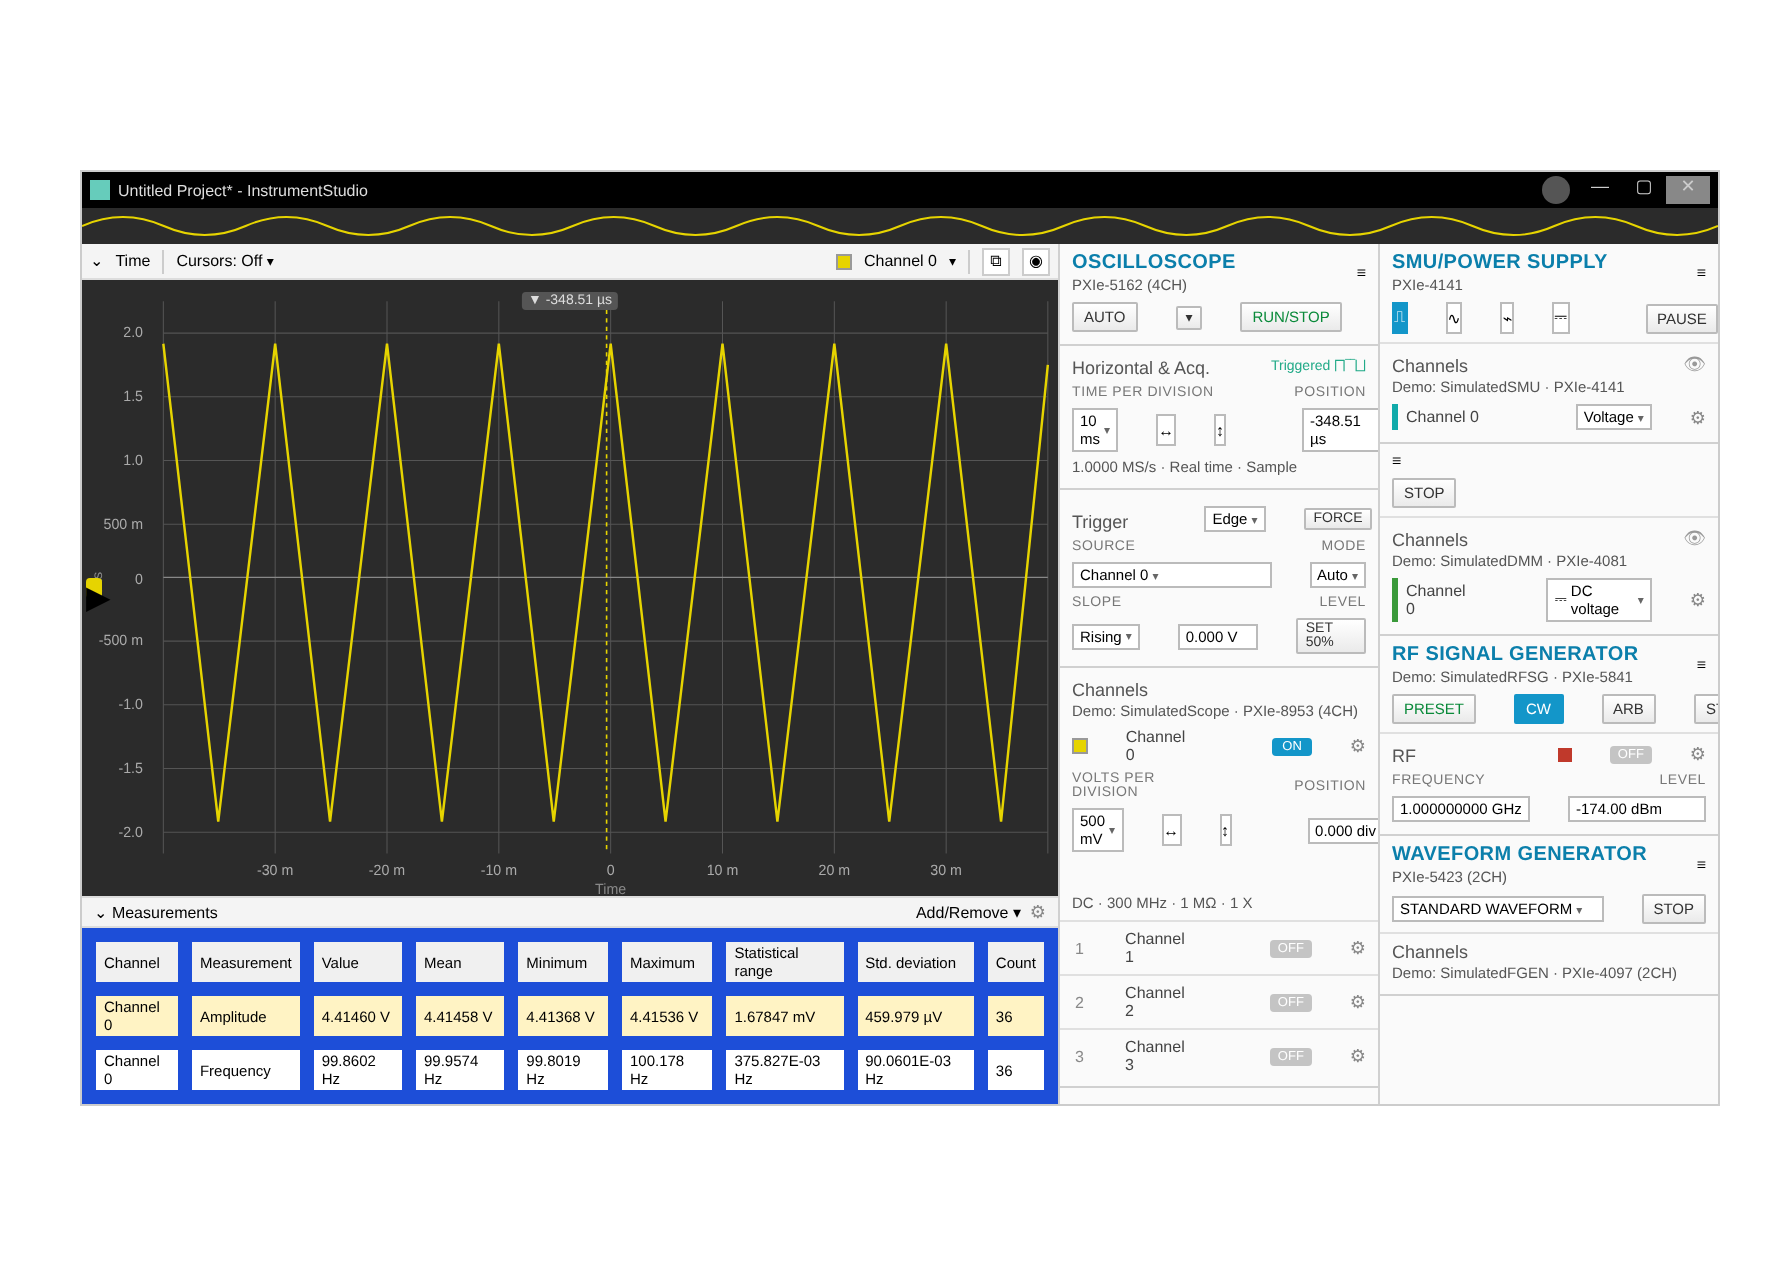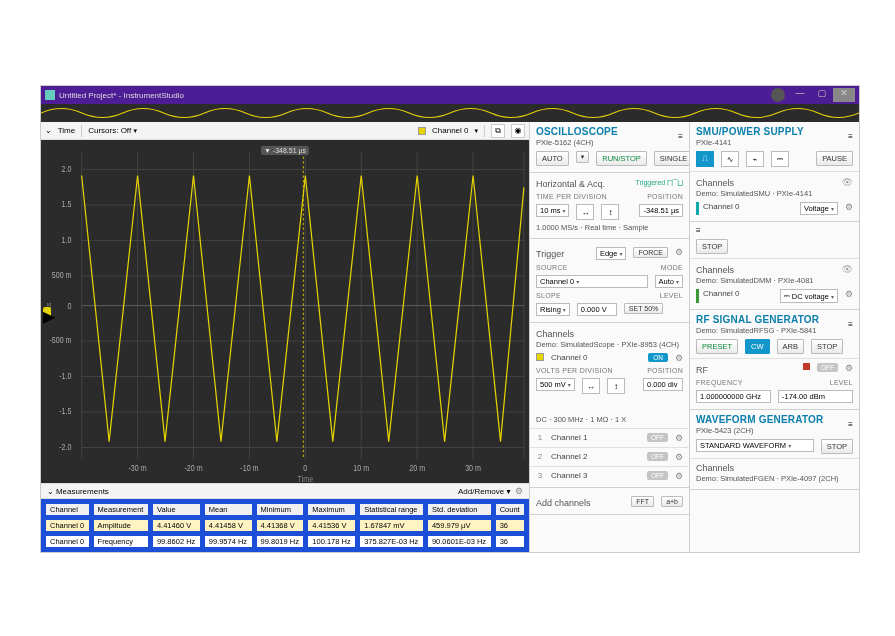--- a/index.html
+++ b/index.html
@@ -1,20 +1,20 @@
 <!DOCTYPE html>
 <html><head>
 <meta charset="utf-8">
 <style>
   * { box-sizing: border-box; margin: 0; padding: 0; font-family: "Segoe UI", Arial, sans-serif; }
   body { width: 895px; height: 636px; background: #fff; overflow: hidden; }
   .frame { position: absolute; top: 85px; left: 40px; width: 820px; height: 468px; background: #fff; border: 1px solid #ccc; display: flex; flex-direction: column; }
 
   
-  .titlebar { height: 18px; background: #4c1d95; color: #ddd; display: flex; align-items: center; font-size: 8px; padding: 0 4px; }
+  .titlebar { height: 18px; background: #000000; color: #ddd; display: flex; align-items: center; font-size: 8px; padding: 0 4px; }
   .titlebar .icon { width: 10px; height: 10px; background: #6cb; margin-right: 4px; }
   .titlebar .spacer { flex: 1; }
   .titlebar .winbtn { width: 22px; height: 14px; text-align: center; color: #ccc; font-size: 9px; }
   .titlebar .winbtn.close { background: #888; }
   .titlebar .bubble { width: 14px; height: 14px; border-radius: 50%; background: #555; margin-right: 4px; }
 
   
   .ministrip { height: 18px; background: #2b2b2b; position: relative; overflow: hidden; }
   .ministrip svg { width: 100%; height: 100%; }
 
@@ -37,29 +37,29 @@
   .scope-area { flex: 1; background: #2b2b2b; position: relative; min-height: 0; }
   .scope-area svg { width: 100%; height: 100%; }
   .cursor-label { position: absolute; top: 6px; left: 50%; transform: translateX(-50%); background: #555; color: #ddd; font-size: 7px; padding: 1px 3px; border-radius: 2px; }
   .y-marker { position: absolute; left: 2px; top: 50%; transform: translateY(-50%); width: 8px; height: 10px; background: #e6d400; border-radius: 2px; }
 
   
   .meas-header { height: 16px; background: #f4f4f4; border-top: 1px solid #ddd; border-bottom: 1px solid #ddd; display: flex; align-items: center; font-size: 8px; padding: 0 6px; }
   .meas-header .spacer { flex: 1; }
   .meas-table { font-size: 7.5px; }
   .meas-table table { width: 100%; border-collapse: collapse; }
-  .meas-table th, .meas-table td { border: 5px solid #1d4ed8; padding: 1px 4px; text-align: left; background: #fff; }
+  .meas-table th, .meas-table td { border: 7px solid #1d4ed8; padding: 1px 4px; text-align: left; background: #fff; }
   .meas-table th { background: #f0f0f0; font-weight: normal; }
   .meas-table tr.sel td { background: #fff3c4; }
 
   
   .panel-section { border-bottom: 1px solid #d0d0d0; padding: 4px 6px 6px; }
   .panel-title { color: #0b7fab; font-size: 10px; font-weight: 600; letter-spacing: .2px; display: flex; align-items: center; }
   .panel-sub { color: #555; font-size: 7.5px; margin-top: 1px; }
-  .panel-row { display: flex; align-items: flex-start; gap: 7px; margin-top: 4px; }
+  .panel-row { display: flex; align-items: center; gap: 19px; margin-top: 4px; }
   .btn { border: 1px solid #bbb; background: linear-gradient(#fff,#eaeaea); padding: 2px 5px; font-size: 7.5px; color: #333; border-radius: 1px; }
   .btn.green { color: #0a8a3a; }
   .btn.blue { background: #1396c9; color: #fff; border-color: #1396c9; }
   .btn.sm { padding: 1px 4px; font-size: 7px; }
   .select { border: 1px solid #bbb; background: #fff; padding: 1px 3px; font-size: 7.5px; display: inline-flex; align-items: center; gap: 2px; }
   .select .caret { font-size: 6px; color: #666; }
   .lbl { font-size: 7px; color: #777; text-transform: uppercase; letter-spacing: .3px; }
   .lbl2 { font-size: 8px; color: #444; }
   .field { border: 1px solid #bbb; background: #fff; padding: 1px 3px; font-size: 7.5px; min-width: 40px; }
   .toggle-on { background: #1396c9; color: #fff; padding: 1px 5px; font-size: 6.5px; border-radius: 2px; }

